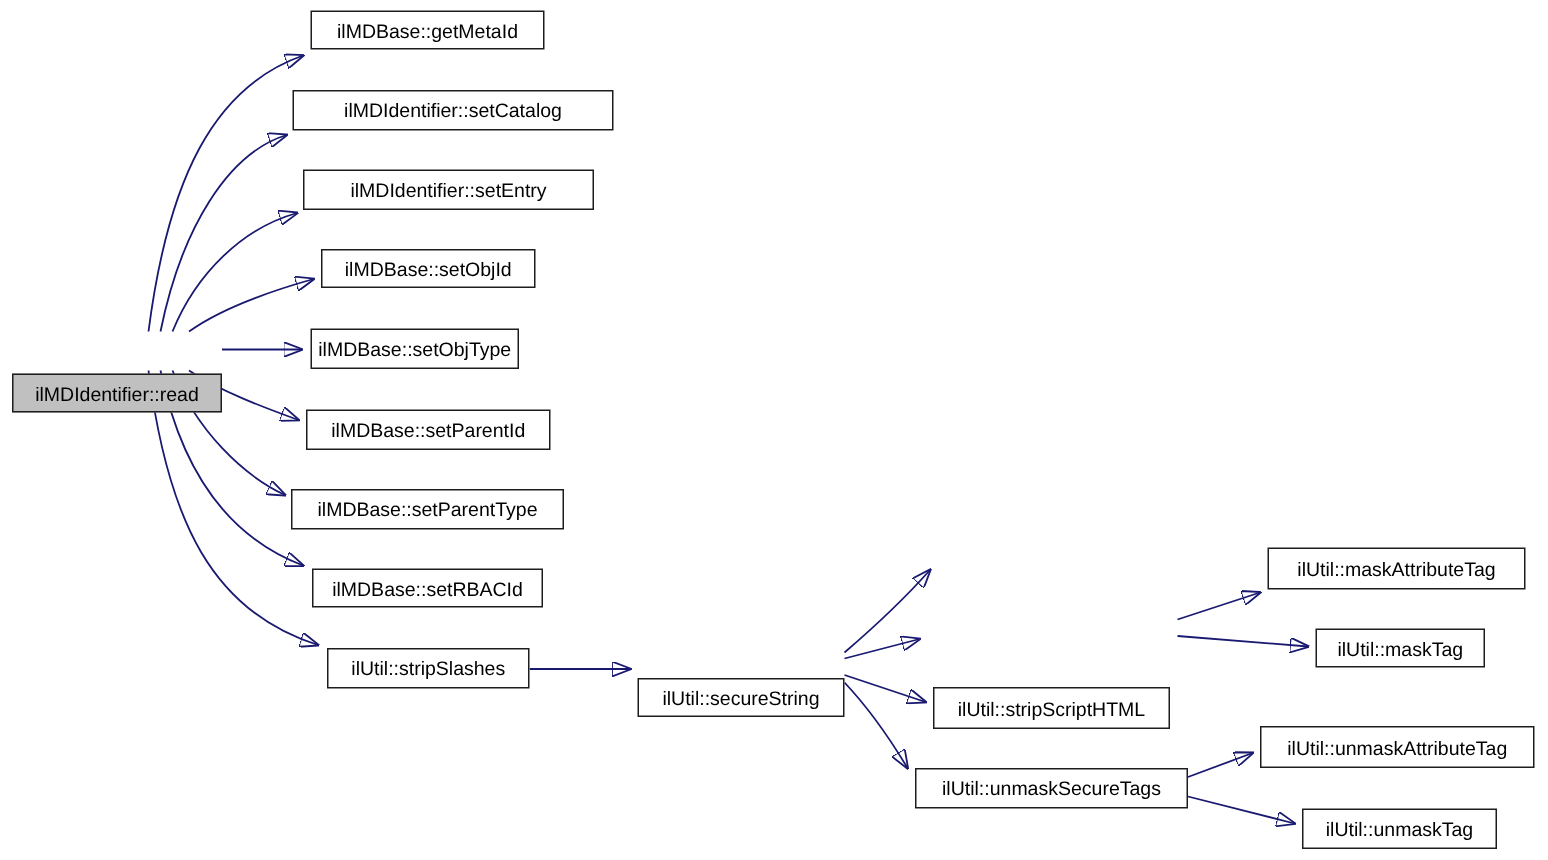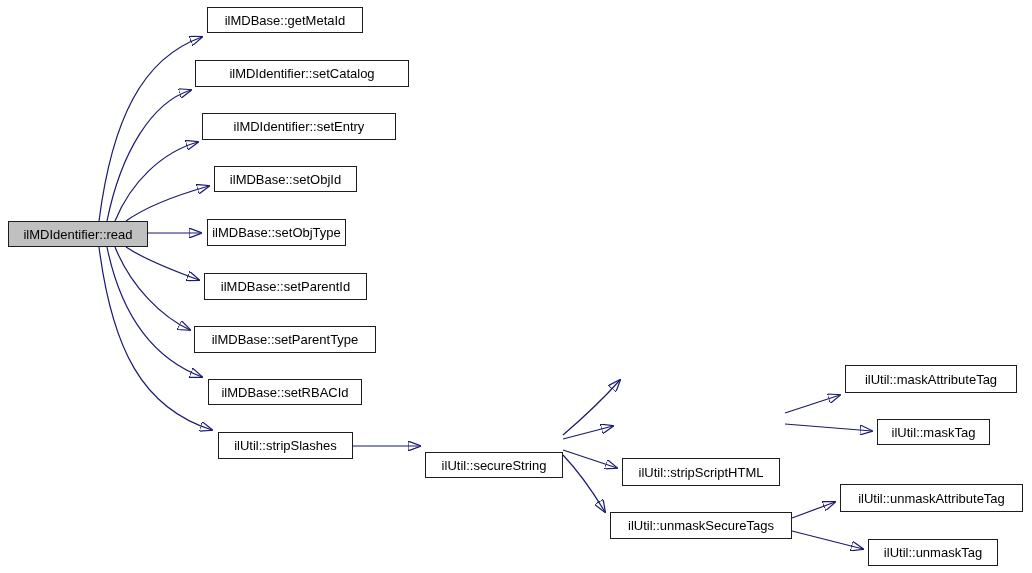--- a/index.html
+++ b/index.html
@@ -27,20 +27,21 @@
     font-size: 13px;
     display: flex;
     align-items: center;
     justify-content: center;
     white-space: nowrap;
     cursor: pointer;
   }
   .node.root {
     background: #c0c0c0;
     cursor: default;
+    margin-top: 28px;
   }
 </style>
 </head>
 <body>
 
 <div class="canvas">
 
   <svg class="edges" viewBox="0 0 1032 573" xmlns="http://www.w3.org/2000/svg">
     <defs>
       <marker id="arrow" markerUnits="userSpaceOnUse" markerWidth="13" markerHeight="10" refX="12" refY="5" orient="auto">

